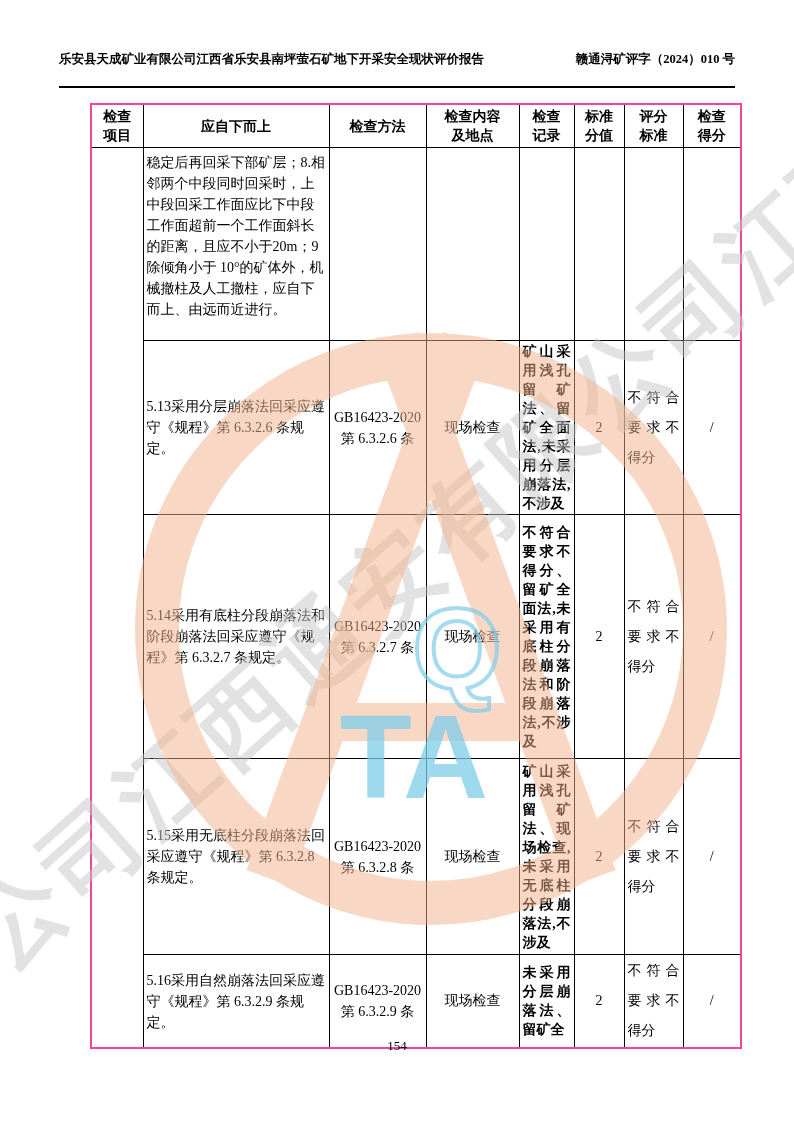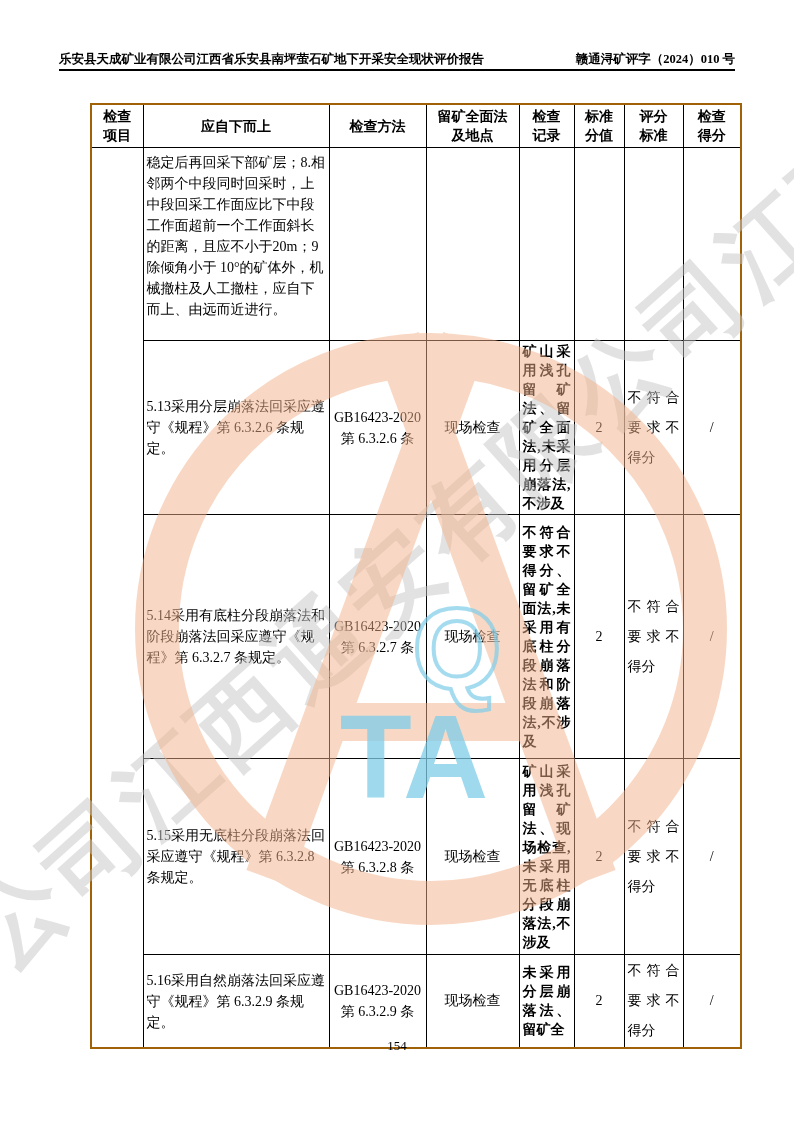--- a/index.html
+++ b/index.html
@@ -5,34 +5,34 @@
   html,body{margin:0;padding:0;}
   body{
     width:794px;height:1122px;position:relative;background:#ffffff;
     font-family:"Liberation Serif","DejaVu Serif",serif;color:#000;
     overflow:hidden;
   }
   
   .page-header{
     position:absolute;left:59px;top:52px;width:676px;
     display:flex;justify-content:space-between;align-items:flex-end;
-    border-bottom:2px solid #000;padding-bottom:2px;
+    border-bottom:2px solid #000;padding-bottom:19px;
     font-weight:bold;font-size:12.5px;line-height:1.2;white-space:nowrap;
   }
   
   table.report{
     position:absolute;left:90px;top:103px;
     border-collapse:collapse;table-layout:fixed;width:650px;
     background:transparent;
   }
   table.report td,table.report th{
     border:1px solid #000;padding:1px 3px;overflow:hidden;
     font-size:14px;vertical-align:middle;background:transparent;
   }
-  table.report{border:2px solid #a16207;}
+  table.report{border:2px solid #ec4899;}
   table.report th{
     font-weight:bold;text-align:center;white-space:pre-line;line-height:19px;padding:2px 1px;
   }
   td.c-content{line-height:21px;text-align:left;vertical-align:middle;padding:2px 5px;}
   td.c-content.toprow{vertical-align:top;padding-top:4px;}
   td.c-basis{text-align:center;white-space:pre-line;line-height:21px;margin-top:16px;}
   td.c-method{text-align:center;font-family:Liberation Serif, serif;}
   td.c-record{
     vertical-align:top;text-align:justify;text-justify:inter-character;
     line-height:19px;padding:1px 4px;font-weight:bold;
@@ -73,21 +73,21 @@
       <col style="width:50px">
       <col style="width:59px">
       <col style="width:58px">
   </colgroup>
   <tbody>
       <tr style="height:42px">
     <th>检查
 项目</th>
     <th>应自下而上</th>
     <th>检查方法</th>
-    <th>留矿全面法
+    <th>检查内容
 及地点</th>
     <th>检查
 记录</th>
     <th>标准
 分值</th>
     <th>评分
 标准</th>
     <th>检查
 得分</th>
   </tr>

